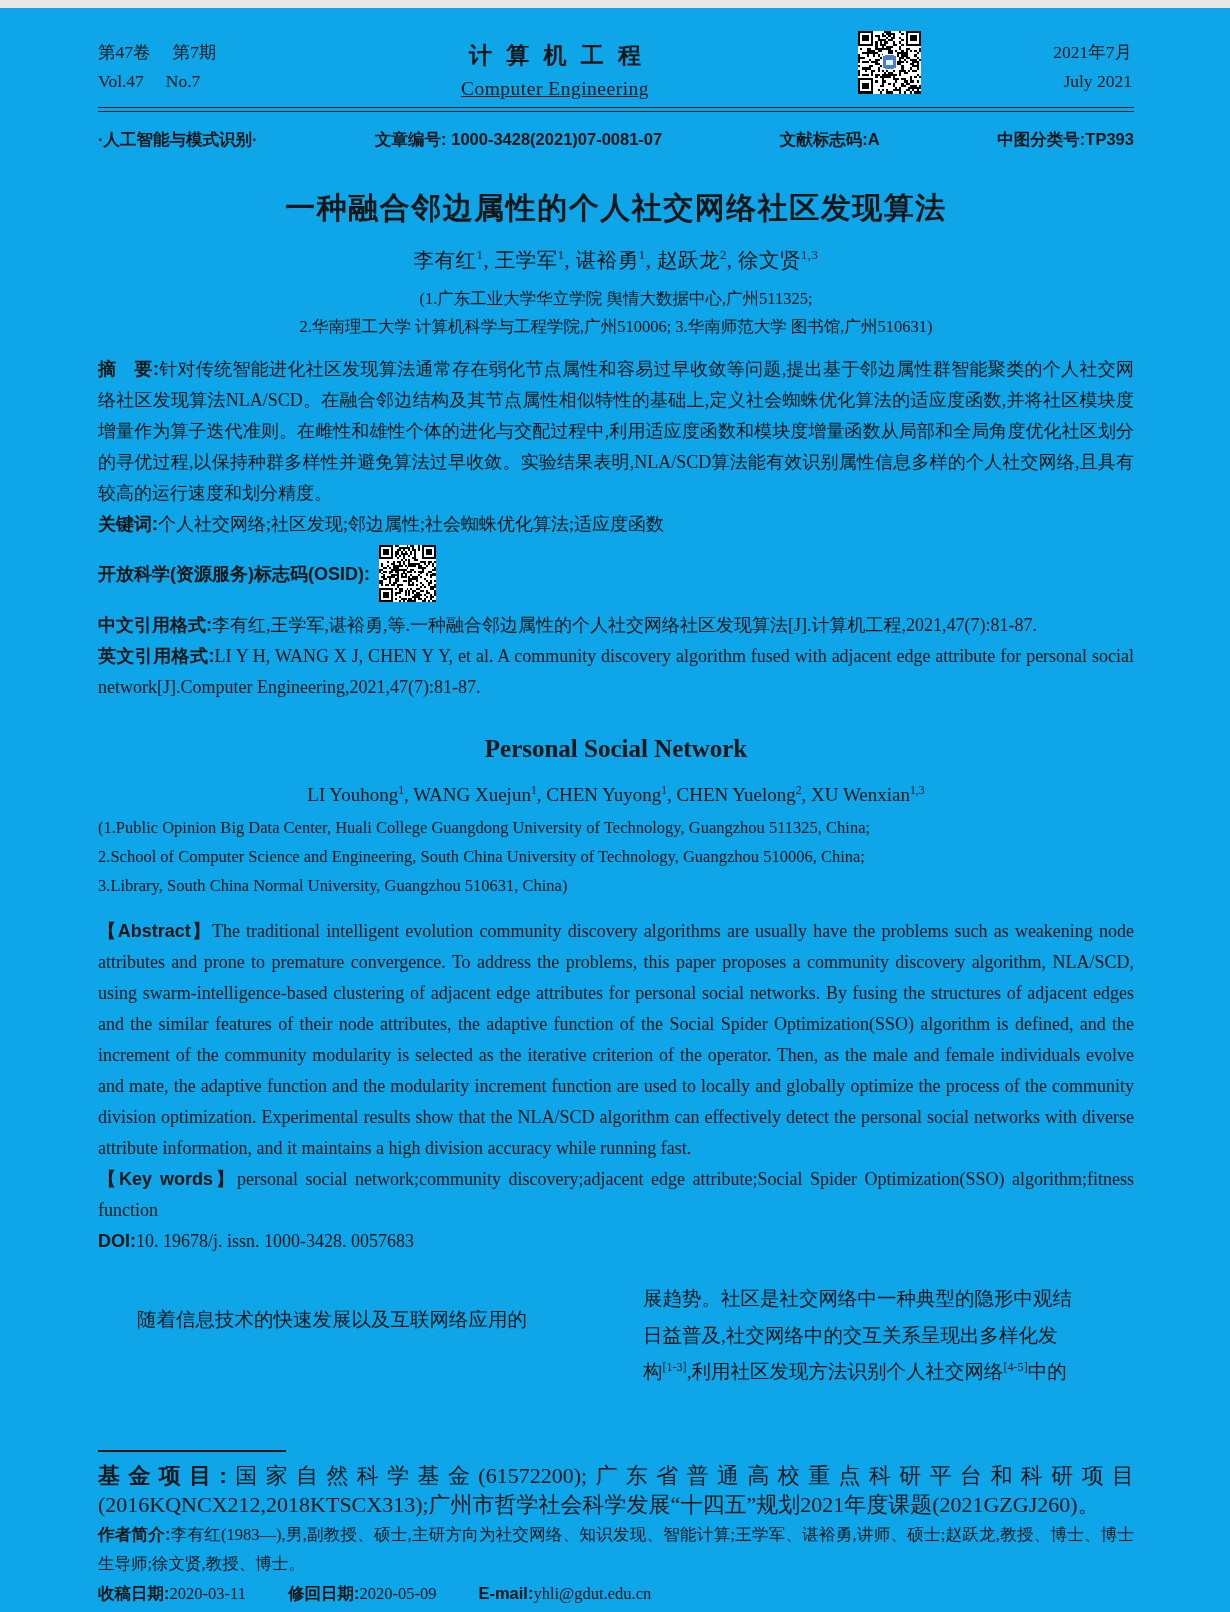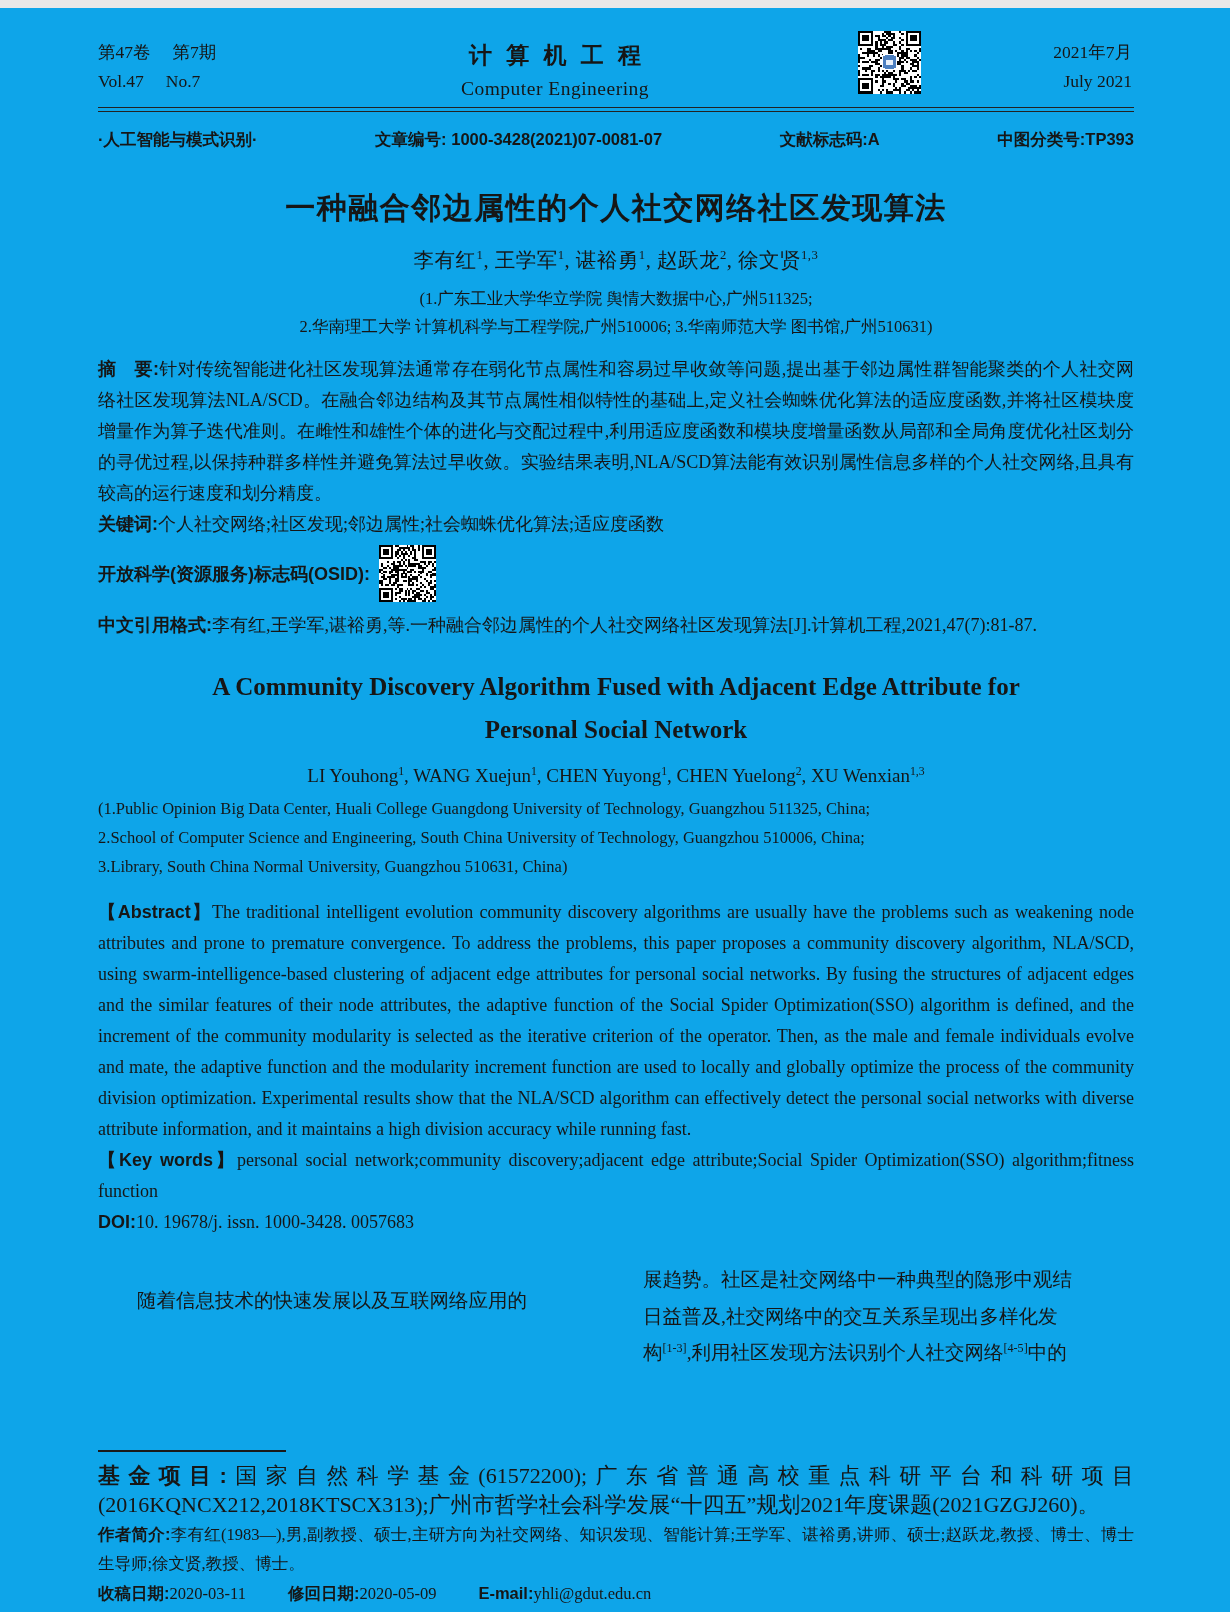--- a/index.html
+++ b/index.html
@@ -17,21 +17,21 @@
   }
   .pre{white-space:pre;}
   sup{font-size:0.62em;line-height:0;}
 
   
   .jh{display:flex;justify-content:space-between;align-items:flex-start;}
   .jh-left,.jh-right{font-size:17.5px;line-height:29px;width:190px;}
   .jh-right{text-align:right;padding-right:2px;}
   .jh-center{flex:1;text-align:center;padding-top:2px;margin-right:120px;}
   .jname{font-size:23px;letter-spacing:0.62em;margin-left:0.62em;font-weight:600;}
-  .jname-en{font-size:19.5px;margin-top:7px;letter-spacing:0.5px;}
+  .jname-en{font-size:19.5px;margin-top:7px;letter-spacing:0.5px;text-decoration:underline;}
   .qr-top{position:absolute;left:858px;top:22px;width:63px;height:64px;}
 
   .double-rule{margin-top:7px;height:3px;border-top:1.6px solid #222;border-bottom:1.6px solid #222;}
 
   
   .meta-row{display:flex;justify-content:space-between;margin-top:17px;font-size:16.5px;font-weight:700;font-family:"Liberation Sans", sans-serif;gap:42px;}
 
   
   .cn-title{margin:37px 0 0 0;text-align:center;font-family:"Liberation Sans", sans-serif;font-weight:700;font-size:30px;letter-spacing:1.5px;}
   .authors-cn{margin-top:17px;text-align:center;font-size:20.5px;letter-spacing:0.5px;}
@@ -733,25 +733,25 @@
           <rect x="24" y="2" width="3" height="3"></rect>
           <rect x="0" y="22" width="7" height="7"></rect>
           <rect x="1" y="23" width="5" height="5" fill="#fff"></rect>
           <rect x="2" y="24" width="3" height="3"></rect>
         </svg>
       </div>
   </div>
 
   <div class="cites">
     <p class="para"><span class="label">中文引用格式:</span><span>李有红,王学军,谌裕勇,等.一种融合邻边属性的个人社交网络社区发现算法[J].计算机工程,2021,47(7):81-87.</span></p>
+    <p class="para"><span class="label">英文引用格式:</span><span>LI Y H, WANG X J, CHEN Y Y, et al. A community discovery algorithm fused with adjacent edge attribute for personal social network[J].Computer Engineering,2021,47(7):81-87.</span></p>
   </div>
 
   <h2 class="en-title" style="margin-bottom:0;">
 
-  <div>A Community Discovery Algorithm Fused with Adjacent Edge Attribute for</div>
       <div>Personal Social Network</div>
     </h2>
 
   <div class="authors-en">
     
   
       <span class="au"><span>LI Youhong</span><sup>1</sup><span>,</span></span>
     
       <span class="au"><span>WANG Xuejun</span><sup>1</sup><span>,</span></span>
     

